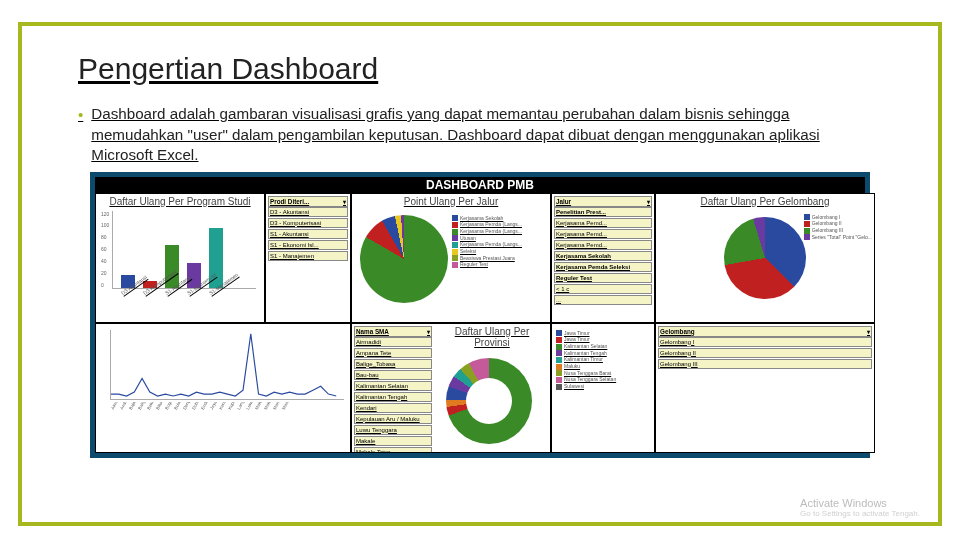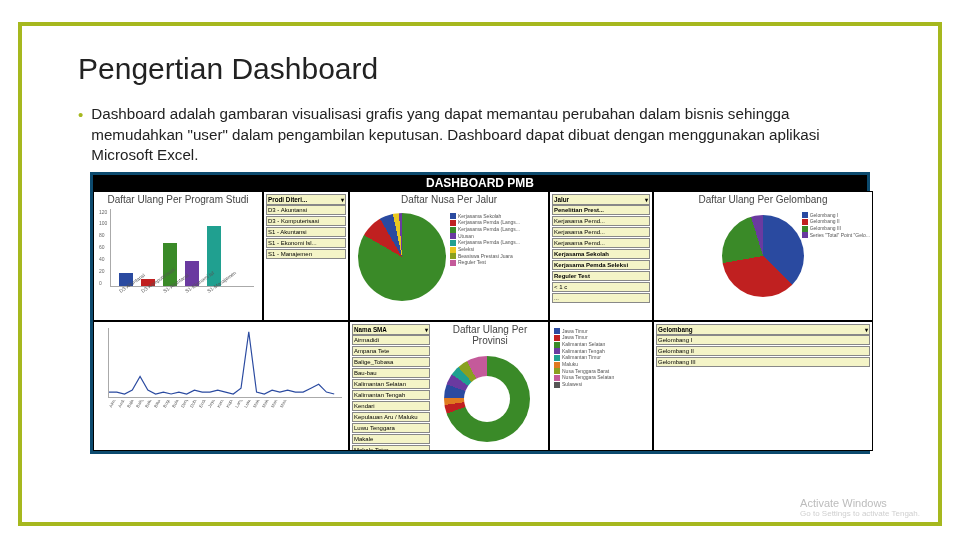--- a/index.html
+++ b/index.html
@@ -1,25 +1,25 @@
 <!DOCTYPE html>
 <html><head>
 <meta charset="utf-8">
 <style>
   * { box-sizing: border-box; margin: 0; padding: 0; }
   body { width: 960px; height: 540px; background: #fff; font-family: "Segoe UI", Arial, sans-serif; position: relative; overflow: hidden; }
   .frame { position: absolute; inset: 22px 18px 14px 18px; border: 4px solid #a6b81e; }
-  .content { padding: 26px 56px 10px 56px; }
+  .content { padding: 26px 56px 10px 56px; text-decoration: underline; }
   h1.title { font-size: 30px; font-weight: 400; color: #222; margin-bottom: 18px; }
   .bullet-row { display: flex; gap: 8px; font-size: 15.2px; line-height: 1.35; color: #222; margin-bottom: 6px; }
   .bullet-dot { color:#a6b81e; font-size:15px; line-height:1.4; }
   .body-text { }
 
   
-  .dash-wrap { margin: 0 auto; width: 780px; border: 3px solid #0c4a6e; background:#e5e5e5; font-size: 7px; }
+  .dash-wrap { margin: 0 auto; width: 780px; border: 5px solid #0c4a6e; background:#e5e5e5; font-size: 7px; }
   .dash-title-bar { background:#000; color:#fff; text-align:center; font-size:12px; padding:1px 0; font-weight:600; }
   .dash-grid { display:grid; grid-template-columns: 170px 86px 200px 104px 220px; grid-template-rows: 130px 130px; }
   .cell { border:1px solid #000; background:#fff; overflow:hidden; position:relative; padding:2px; }
   .cell-title { font-size:10px; text-align:center; color:#444; margin-bottom:2px; }
   .list-box { border:1px solid #888; background:#f4f4c7; font-size:6px; padding:1px; margin-bottom:1px; white-space:nowrap; overflow:hidden; }
   .list-header { font-weight:bold; background:#f4f4c7; border:1px solid #888; font-size:6.3px; padding:1px; display:flex; justify-content:space-between; }
   .mini-chevron { font-size:6px; }
 
   
   .bars { display:flex; align-items:flex-end; gap:8px; height:78px; margin:4px 6px 2px 14px; border-left:1px solid #aaa; border-bottom:1px solid #aaa; padding-left:8px; position:relative; }
@@ -103,21 +103,21 @@
               <span class="mini-chevron">▾</span>
             </div>
           <div class="list-box">D3 - Akuntansi</div>
           <div class="list-box">D3 - Komputerisasi</div>
           <div class="list-box">S1 - Akuntansi</div>
           <div class="list-box">S1 - Ekonomi Isl...</div>
           <div class="list-box">S1 - Manajemen</div>
         </div>
 
         <div class="cell">
-          <div class="cell-title">Daftar Nusa Per Jalur</div>
+          <div class="cell-title">Point Ulang Per Jalur</div>
           <div style="display:flex">
             <div class="pie" style="margin:6px 4px 0 6px"></div>
             <div class="legend" style="margin-top:6px">
               <div><span class="sw" style="background:#2a4aa0"></span><span>Kerjasama Sekolah</span></div>
               <div><span class="sw" style="background:#c02020"></span><span>Kerjasama Pemda (Langs...</span></div>
               <div><span class="sw" style="background:#3a8a28"></span><span>Kerjasama Pemda (Langs...</span></div>
               <div><span class="sw" style="background:#6a3aa0"></span><span>Utusan</span></div>
               <div><span class="sw" style="background:#20a090"></span><span>Kerjasama Pemda (Langs...</span></div>
               <div><span class="sw" style="background:#e8c820"></span><span>Seleksi</span></div>
               <div><span class="sw" style="background:#8aa020"></span><span>Beasiswa Prestasi Juara</span></div>

